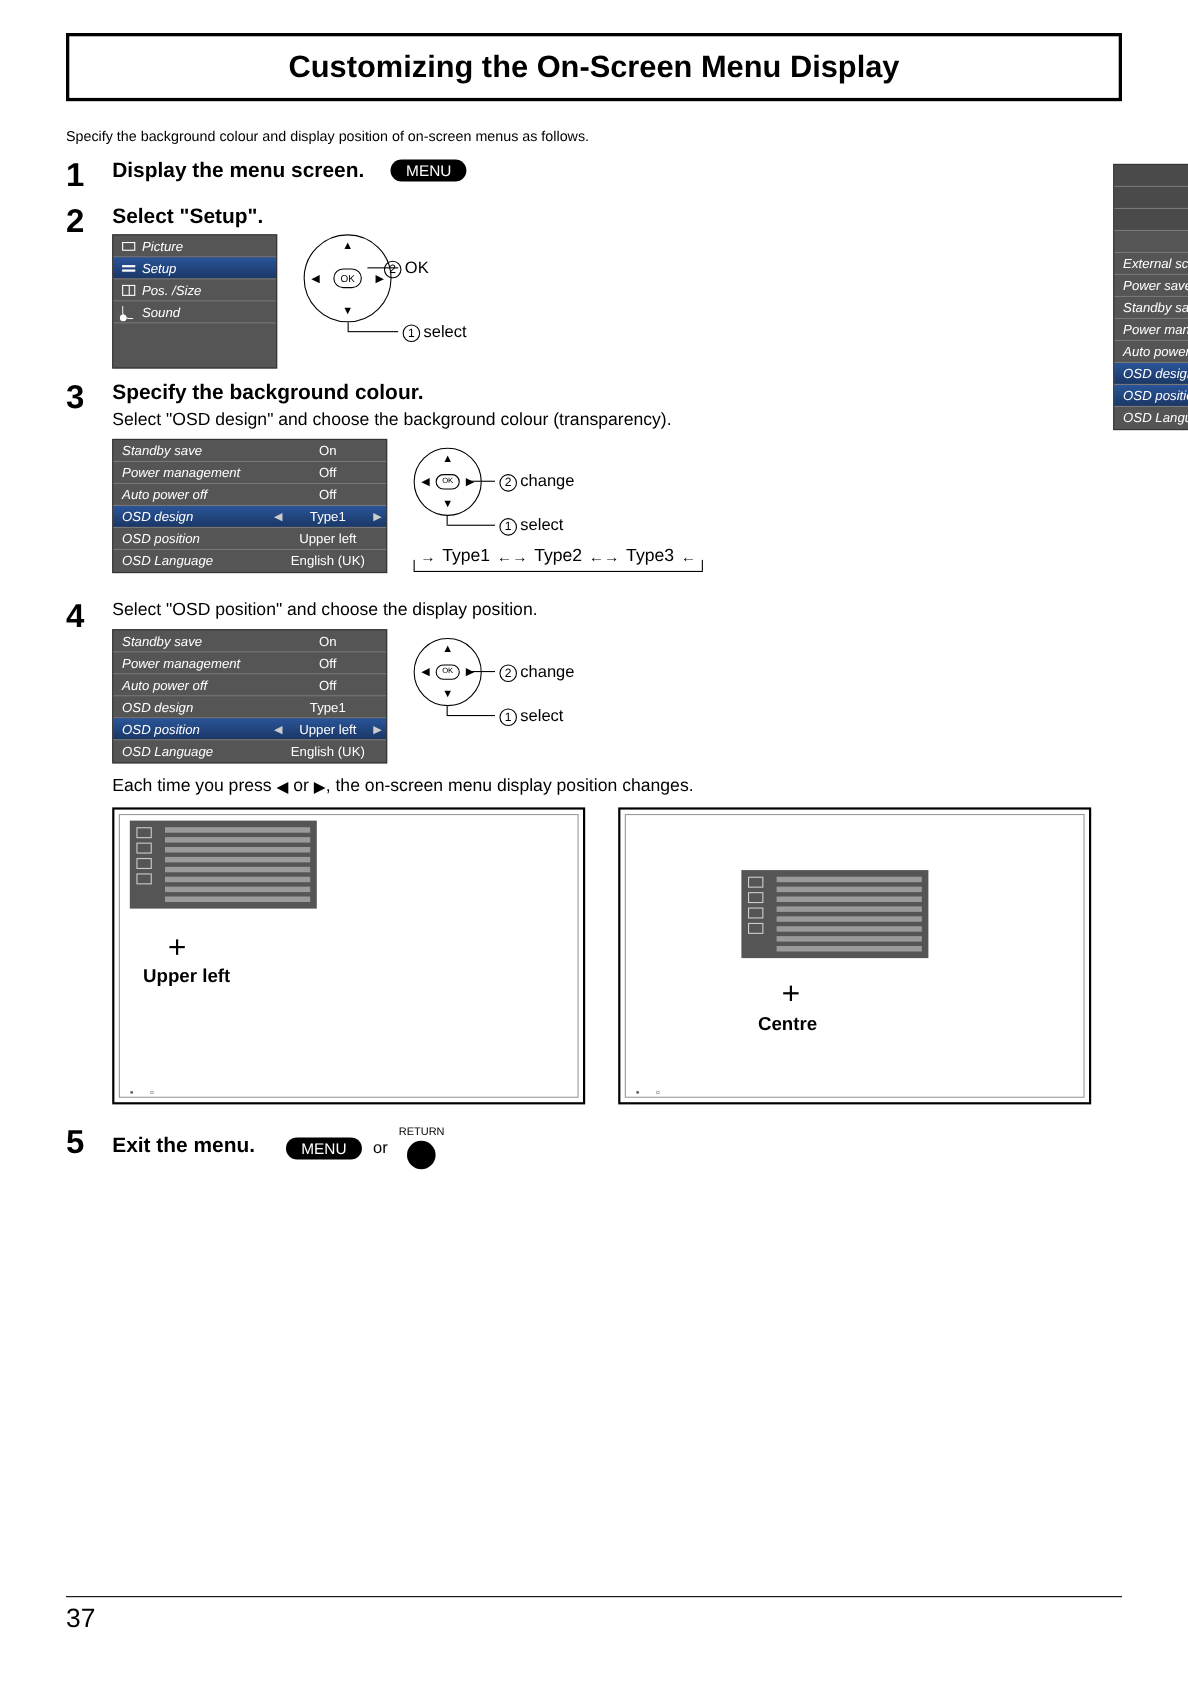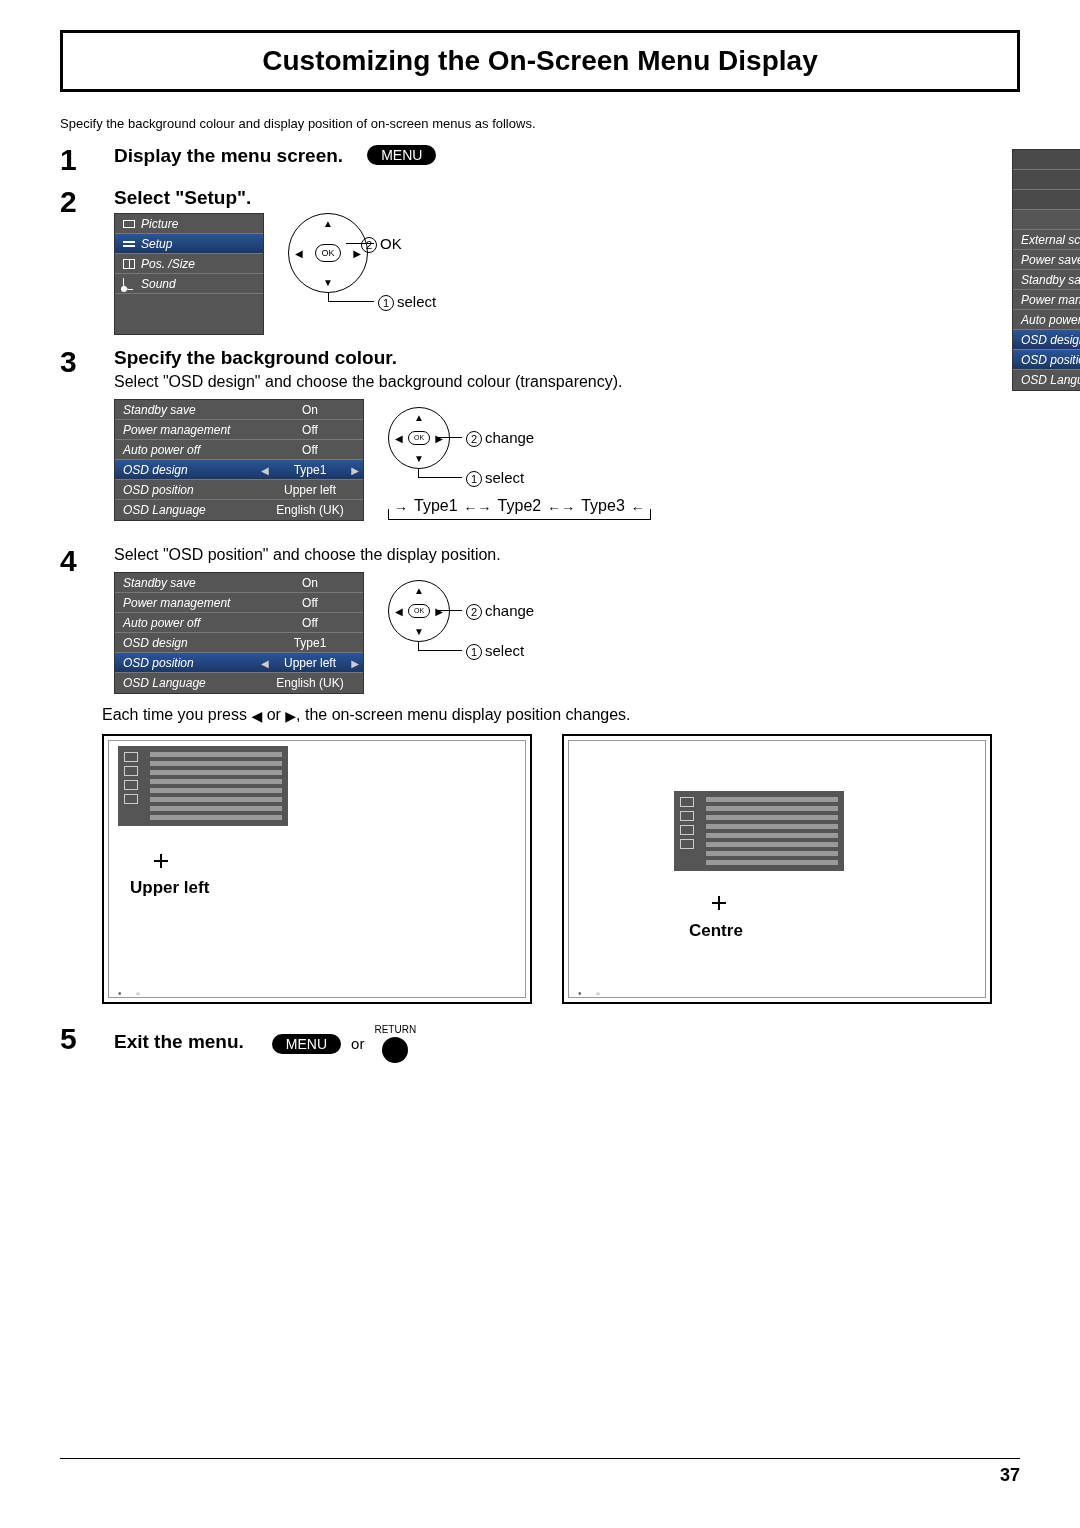--- a/index.html
+++ b/index.html
@@ -38,21 +38,21 @@
     align-items: flex-start;
     margin-bottom: 12px;
   }
   .step-num {
     font-size: 30px;
     font-weight: bold;
     width: 26px;
     flex-shrink: 0;
     line-height: 1;
   }
-  .step-body { flex: 1; margin-left: 12px; }
+  .step-body { flex: 1; }
   .step-title {
     font-size: 19px;
     font-weight: bold;
     margin-bottom: 4px;
   }
   .step-desc {
     font-size: 16px;
     margin-bottom: 8px;
   }
   .row-inline {
@@ -304,24 +304,23 @@
     margin-top: 4px;
   }
 
   
   .page-ftr {
     position: absolute;
     bottom: 42px;
     left: 60px;
     right: 60px;
     border-top: 1.5px solid #000;
-    text-align: right;
     padding-top: 6px;
-    font-size: 18px;
-    font-weight: bold;
+    font-size: 24px;
+    font-weight: normal;
   }
 
   
   .ic-rect { display:inline-block; width:12px; height:8px; border:1px solid #fff; }
   .ic-bars { display:inline-block; width:12px; height:10px; position:relative; }
   .ic-bars::before, .ic-bars::after {
     content:""; position:absolute; left:0; right:0; height:2px; background:#fff;
   }
   .ic-bars::before { top:2px; }
   .ic-bars::after { bottom:2px; }

